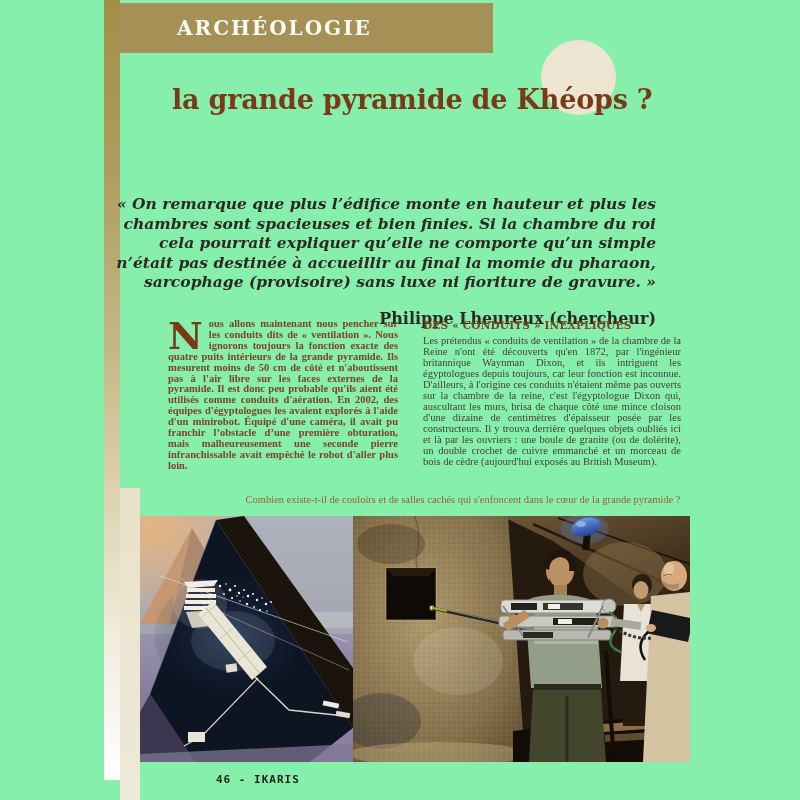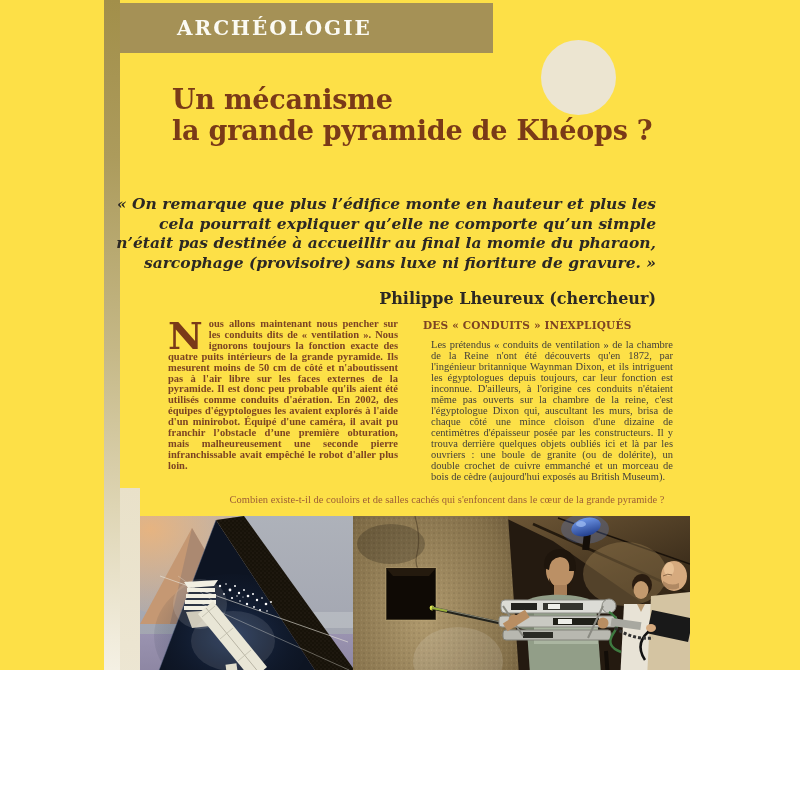--- a/index.html
+++ b/index.html
@@ -1,16 +1,16 @@
 <!DOCTYPE html>
 <html lang="fr"><head>
 <meta charset="utf-8">
 <style>
   html,body{margin:0;padding:0;background:#ffffff;}
-  #page{position:relative;width:800px;height:670px;background:#fde047;overflow:hidden;
+  #page{position:relative;width:800px;height:800px;background:#86efac;overflow:hidden;
         font-family:"Liberation Serif", serif;}
   .np{white-space:nowrap;}
 
   
   #gold-band{position:absolute;left:104px;top:0;width:16px;height:780px;
     background:linear-gradient(#a28f4a 0%,#ac9b5c 20%,#c5b887 45%,#ded5b4 65%,#f1ecdc 82%,#ffffff 100%);}
   #pale-band{position:absolute;left:120px;top:488px;width:20px;height:312px;
     background:linear-gradient(#e9e1c9,#efe9d9);}
 
   
@@ -32,26 +32,26 @@
 
   
   #columns{position:absolute;left:168px;top:319px;display:flex;gap:25px;}
   #col-left{width:230px;color:#7c4423;font:700 10.5px/10.9px "Liberation Serif",serif;
     text-align:justify;}
   #col-left .dropcap{float:left;font:700 38px/31px "DejaVu Serif",serif;color:#7a3a18;
     padding:1px 6px 0 0;}
   #col-right{width:258px;}
   #col-right h3{margin:0 0 4px 0;color:#7c4423;font:700 10.5px/12px "DejaVu Serif",serif;
     letter-spacing:.2px;}
-  #col-right p{margin:8px;color:#44403a;font:400 10.5px/11px "Liberation Serif",serif;
+  #col-right p{margin:0;color:#44403a;font:400 10.5px/11px "Liberation Serif",serif;
     text-align:justify;}
   #col-left p{margin:0;}
 
   
-  #caption{position:absolute;left:140px;top:493px;width:550px;text-align:center;
+  #caption{position:absolute;left:156px;top:493px;width:550px;text-align:center;
     color:#9c5d36;font:400 10.5px/13px "Liberation Serif",serif;padding-left:32px;}
 
   
   .photo{position:absolute;top:516px;height:246px;overflow:hidden;}
   #photo-left{left:140px;width:213px;}
   #photo-right{left:353px;width:337px;}
   .photo svg{display:block;}
 
   
   #footer{position:absolute;left:172px;top:772px;color:#232323;
@@ -65,26 +65,26 @@
   <div id="gold-band"></div>
   <div id="pale-band"></div>
 
   <div id="banner">
     <span>ARCHÉOLOGIE</span>
   </div>
 
   <div id="deco-circle"></div>
 
   <div id="title">
-    <div class="np">Un mécanisme</div>
     <div class="np">la grande pyramide de Khéops ?</div>
   </div>
 
   <div id="quote">
     <div class="np">« On remarque que plus l’édifice monte en hauteur et plus les</div>
+    <div class="np">chambres sont spacieuses et bien finies. Si la chambre du roi</div>
     <div class="np">cela pourrait expliquer qu’elle ne comporte qu’un simple</div>
     <div class="np">n’était pas destinée à accueillir au final la momie du pharaon,</div>
     <div class="np">sarcophage (provisoire) sans luxe ni fioriture de gravure. »</div>
     <div class="attr np">Philippe Lheureux (chercheur)</div>
   </div>
 
   <div id="columns">
     <div id="col-left">
       <p><span class="dropcap">N</span><span>ous allons maintenant nous pencher sur les conduits dits de « ventilation ». Nous ignorons toujours la fonction exacte des quatre puits intérieurs de la grande pyramide. Ils mesurent moins de 50 cm de côté et n'aboutissent pas à l'air libre sur les faces externes de la pyramide. Il est donc peu probable qu'ils aient été utilisés comme conduits d'aération. En 2002, des équipes d'égyptologues les avaient explorés à l'aide d'un minirobot. Équipé d'une caméra, il avait pu franchir l’obstacle d’une première obturation, mais malheureusement une seconde pierre infranchissable avait empêché le robot d'aller plus loin.</span></p>
     </div>

